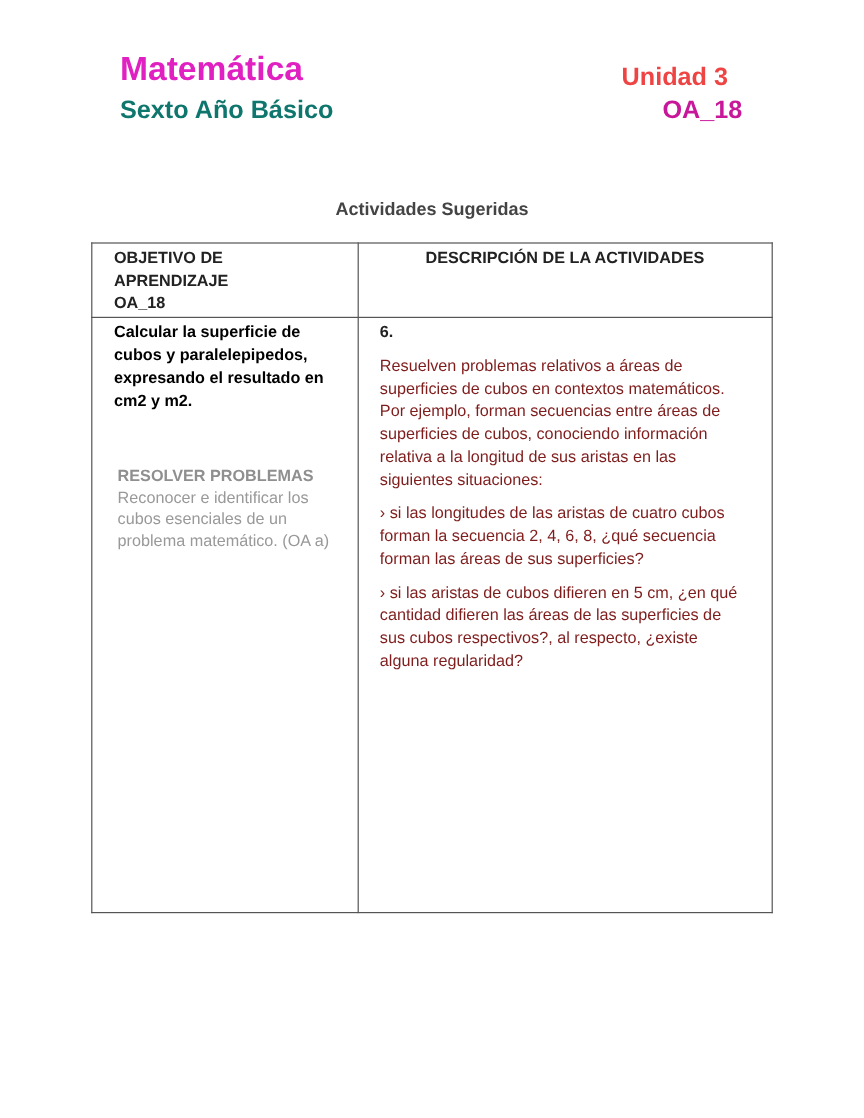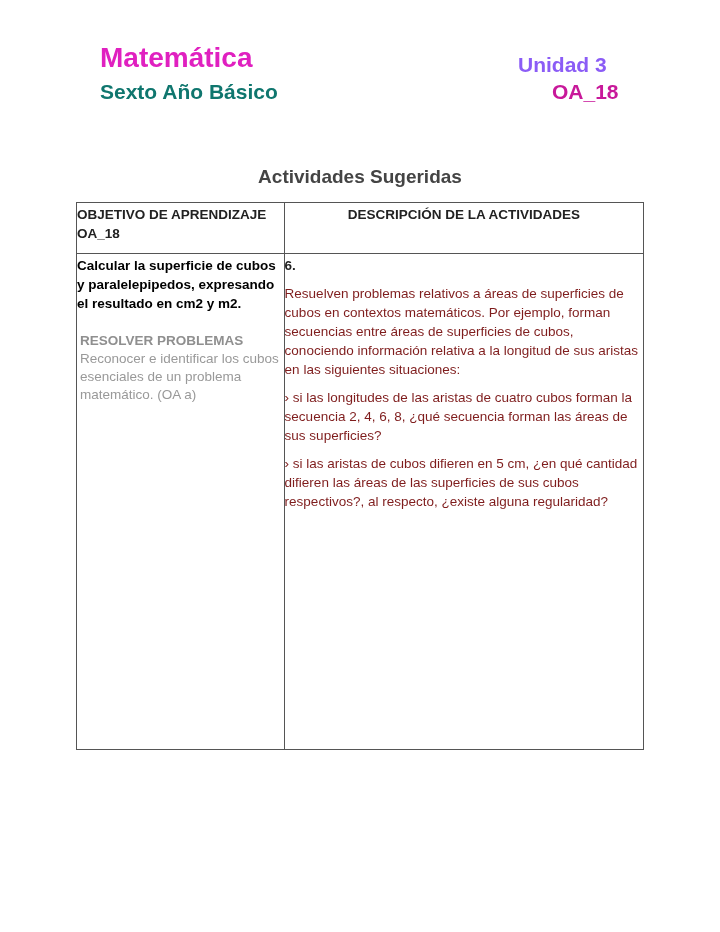--- a/index.html
+++ b/index.html
@@ -1,31 +1,31 @@
 <!DOCTYPE html>
 <html><head>
   <meta charset="utf-8">
   <style>
     html, body { margin: 0; padding: 0; background: #ffffff; }
     body { width: 720px; height: 932px; position: relative; overflow: hidden; font-family: "Liberation Sans", sans-serif; color: #222; }
     .title-main { position: absolute; left: 100px; top: 42px; font-size: 28px; font-weight: bold; color: #e020c0; letter-spacing: 0px; }
     .title-sub { position: absolute; left: 100px; top: 80px; font-size: 21px; font-weight: bold; color: #0f766e; }
-    .unit { position: absolute; left: 518px; top: 53px; font-size: 21px; font-weight: bold; color: #8b5cf6; }
+    .unit { position: absolute; left: 518px; top: 53px; font-size: 21px; font-weight: bold; color: #ef4444; }
     .oa { position: absolute; left: 552px; top: 80px; font-size: 21px; font-weight: bold; color: #c8189a; }
-    .section-title { position: absolute; left: 0; width: 720px; top: 166px; text-align: center; font-size: 19px; font-weight: bold; color: #444; padding-left: 0px; }
+    .section-title { position: absolute; left: 0; width: 720px; top: 166px; text-align: center; font-size: 15px; font-weight: bold; color: #444; padding-left: 0px; }
     .section-title span { display: inline-block; margin-left: 0px; position: relative; left: 0px; }
     table { position: absolute; left: 76px; top: 202px; width: 568px; border-collapse: collapse; }
-    td { border: 1.5px solid #555; vertical-align: top; padding: 2px 0; font-size: 13.5px; line-height: 19px; }
+    td { border: 1.5px solid #555; vertical-align: top; padding: 2px 18px; font-size: 13.5px; line-height: 19px; }
     .col1 { width: 196px; }
     .col2 { width: 340px; margin-left: 40px; }
     .hdr td { height: 46px; font-weight: bold; color: #222; }
     .hdr .col2 { text-align: center; }
     .body-row td { height: 491px; }
     .obj-text { font-weight: bold; color: #000000; margin-top: 0px; }
-    .skill { margin-top: 19px; margin-left: 3px; color: #999; font-size: 13.5px; line-height: 18px; }
+    .skill { margin-top: 45px; margin-left: 3px; color: #999; font-size: 13.5px; line-height: 18px; }
     .skill-title { font-weight: bold; color: #8f8f8f; }
     .num { font-weight: bold; margin-bottom: 9px; }
     .para { color: #7f1d1d; margin-bottom: 9px; }
   </style>
 </head>
 <body>
 
 <div class="title-main">Matemática</div>
 <div class="title-sub">Sexto Año Básico</div>
 <div class="unit">Unidad 3</div>

